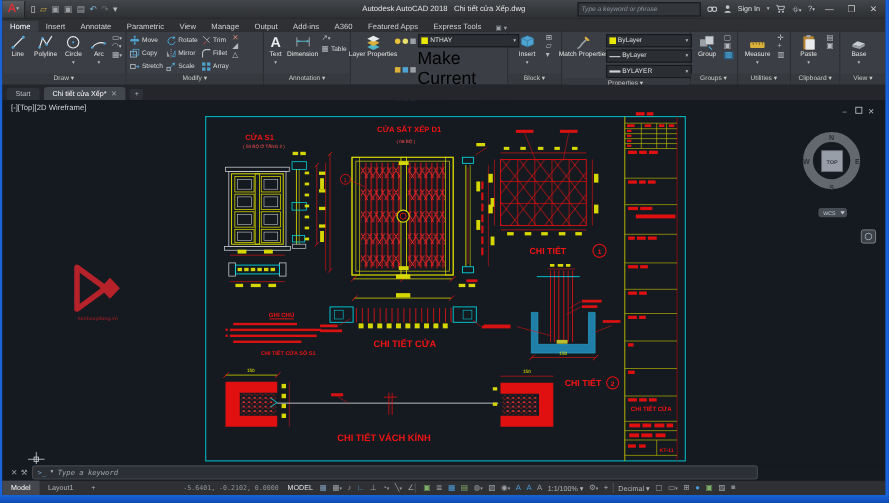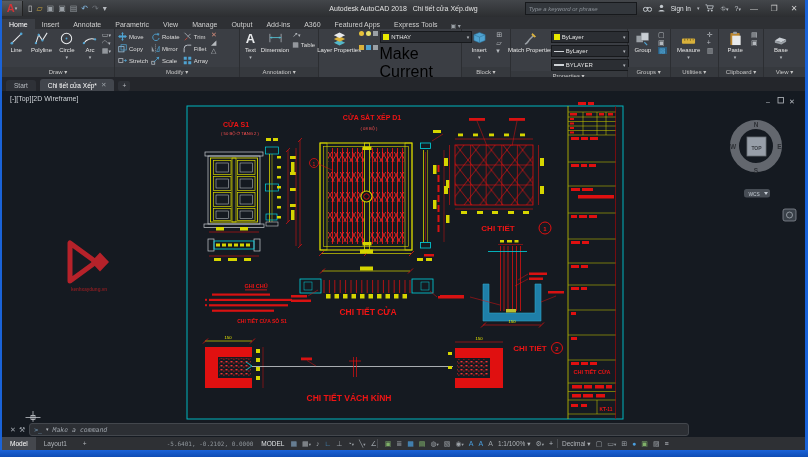--- a/index.html
+++ b/index.html
@@ -30,21 +30,21 @@
   .bb .bi{width:15px;height:15px;}
   .bb .bl{font-size:6px;color:#e3e3e3;white-space:nowrap;line-height:1.1;text-align:center;}
   .caret{font-size:5px;color:#b6babf;line-height:1;}
   .mcol{display:flex;flex-direction:column;gap:1px;}
   .sb{display:flex;align-items:center;gap:2px;height:11px;}
   .sb .si{width:9px;height:9px;}
   .sb .sl{font-size:6px;color:#dcdcdc;white-space:nowrap;}
   .tiny{font-size:7px;line-height:1;}
   .drop{height:10px;background:#2b2e33;border:1px solid #17191c;display:flex;align-items:center;font-size:6px;color:#e3e3e3;gap:2px;padding:0 2px;}
   .sw{width:6px;height:6px;background:#e8e800;display:inline-block;}
-  .lnrow{display:flex;align-items:flex-start;gap:2px;}
+  .lnrow{display:flex;align-items:center;gap:2px;}
   
   .ftabs{position:absolute;left:0;top:77px;width:100%;height:14px;background:#24262b;display:flex;align-items:flex-end;font-size:6.5px;}
   .ftab{padding:2px 8px;margin-left:4px;border-radius:3px 3px 0 0;background:#2e3137;color:#b8bcc2;display:flex;gap:4px;align-items:center;}
   .ftab.active{background:#42464d;color:#fff;}
   .fplus{width:12px;height:10px;background:#2e3137;border-radius:2px;color:#b8bcc2;text-align:center;line-height:10px;margin-left:4px;}
   
   .canvas{position:absolute;left:0;top:91px;width:803px;height:331px;background:#151a21;}
   .vplabel{position:absolute;left:8px;top:4px;font-size:7px;color:#cfd3d7;}
   
   .cmdrow{position:absolute;left:0;top:422px;width:100%;height:15px;background:#151a21;display:flex;align-items:center;}
@@ -972,21 +972,21 @@
   </div>
 
   <div class="cmdrow">
     <div class="cmdicons">
       <span>✕</span>
       <span>⚒</span>
     </div>
     <div class="cmdfield">
       <span class="kbd">&gt;_</span>
       <span class="caret">▾</span>
-      <span class="cmdtext">Make a command</span>
+      <span class="cmdtext">Type a keyword</span>
     </div>
   </div>
 
   <div class="status">
     <span class="mtab active">Model</span>
     <span class="mtab">Layout1</span>
     <span class="mtab">+</span>
     <span class="coords">-5.6401, -0.2102, 0.0000</span>
     <span class="mode">MODEL</span>
     <span class="sicons" style="margin-left:6px">

